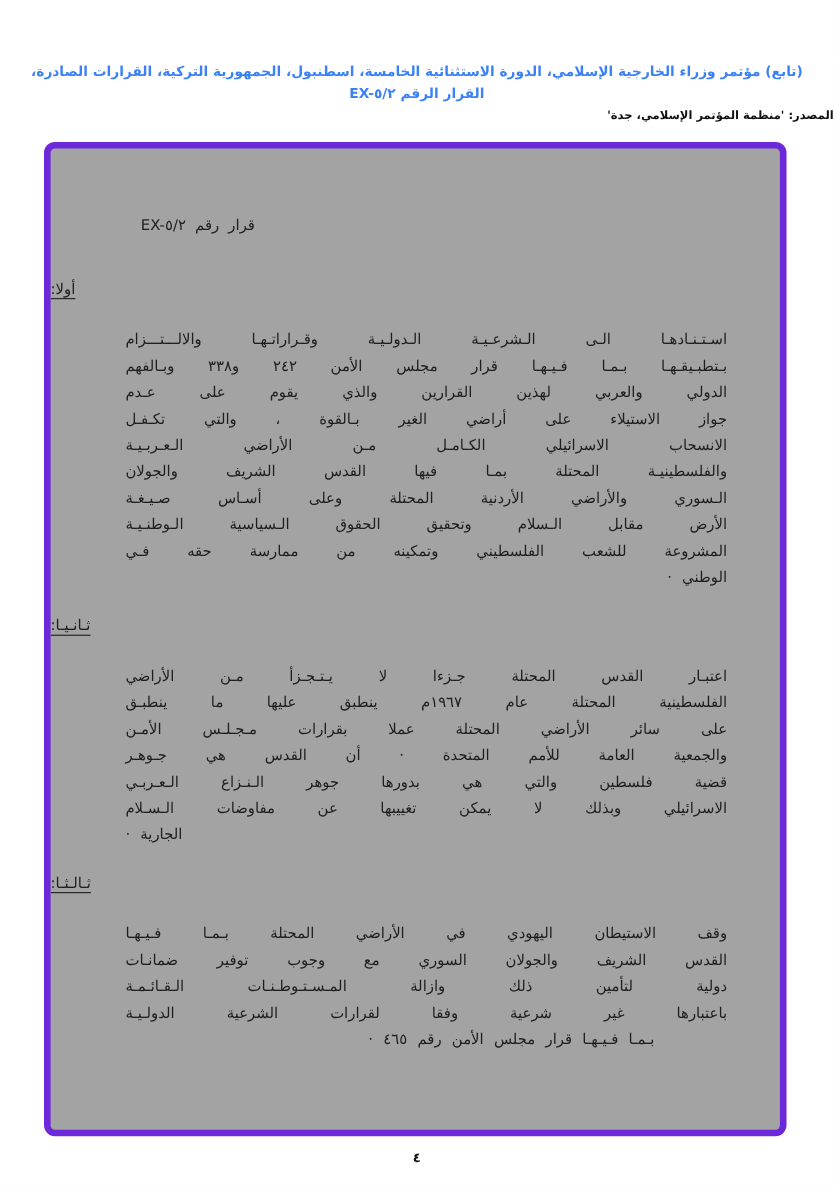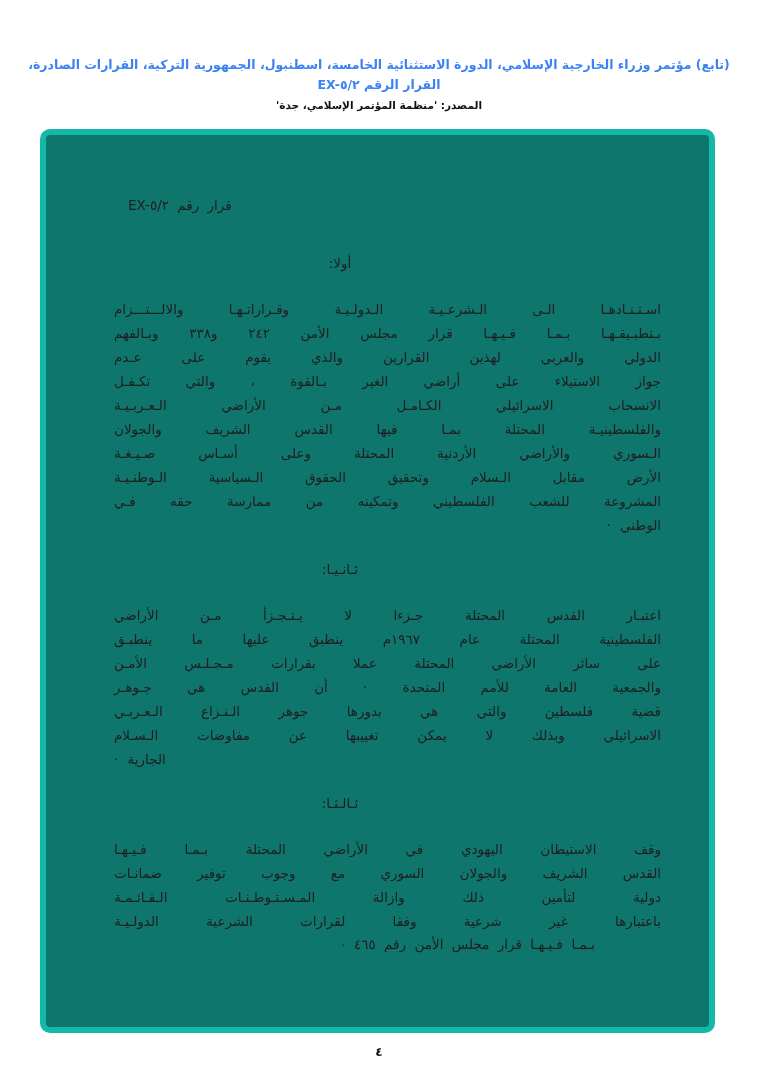--- a/index.html
+++ b/index.html
@@ -26,58 +26,59 @@
     font-size: 12.5px;
     line-height: 20px;
     color: #3b82f6;
     padding: 0 8px;
     letter-spacing: 0;
   }
   .top-header .num { white-space: nowrap; }
   .top-subtitle {
     margin-top: 3px;
     direction: rtl;
-    text-align: center;
+    text-align: right;
     font-weight: bold;
     font-size: 10.5px;
     line-height: 15px;
     color: #111;
   }
   
   .doc-frame {
     box-sizing: border-box;
     margin: 16px 0 0 40px;
     width: 675px;
     height: 904px;
-    border: 6px solid #14b8a6;
+    border: 6px solid #6d28d9;
     border-radius: 10px;
-    background: #0f766e;
+    background: #a3a3a3;
     direction: rtl;
     overflow: hidden;
   }
   
   .doc-inner {
     color: #1e1e1e;
     font-size: 13.5px;
   }
   .doc-number {
     margin-top: 58px;
     direction: rtl;
     text-align: left;
     padding-left: 82px;
     line-height: 24px;
     word-spacing: 4px;
     white-space: nowrap;
   }
   .sec-head {
     margin-top: 34px;
     direction: rtl;
-    text-align: center;
+    text-align: left;
     padding-right: 75px;
     line-height: 24px;
+    text-decoration: underline;
     text-underline-offset: 4px;
   }
   .sec-head.mid { margin-top: 20px; }
   .para {
     margin-top: 22px;
     direction: rtl;
     padding: 0 48px 0 68px;
     line-height: 24px;
     word-spacing: 5px;
   }
@@ -88,21 +89,20 @@
   .para .line.last {
     text-align: left;
     text-align-last: right;
   }
   .para.para-2 .line.last {
     text-align: left;
     text-align-last: left;
   }
   .para.para-3 .line.last {
     padding-right: 66px;
-    font-family: Liberation Serif, serif;
   }
   
   .page-number {
     margin-top: 12px;
     text-align: center;
     font-weight: bold;
     font-size: 12px;
     color: #111;
   }
 </style>

